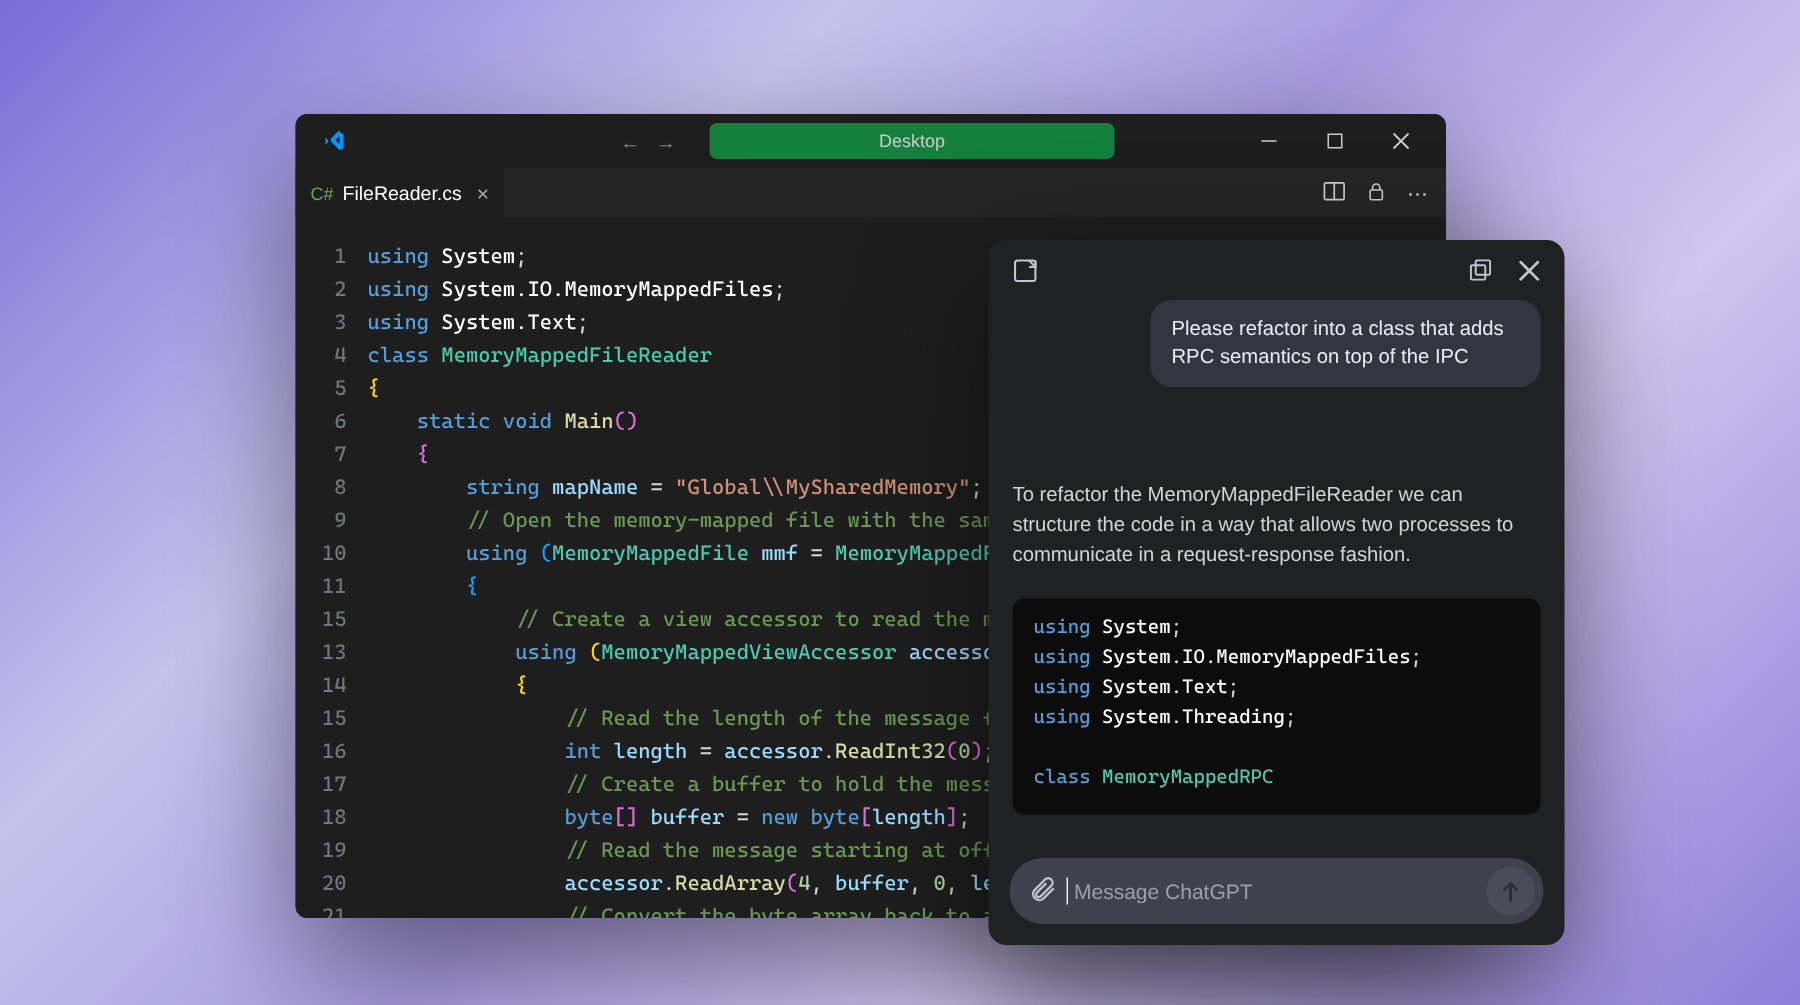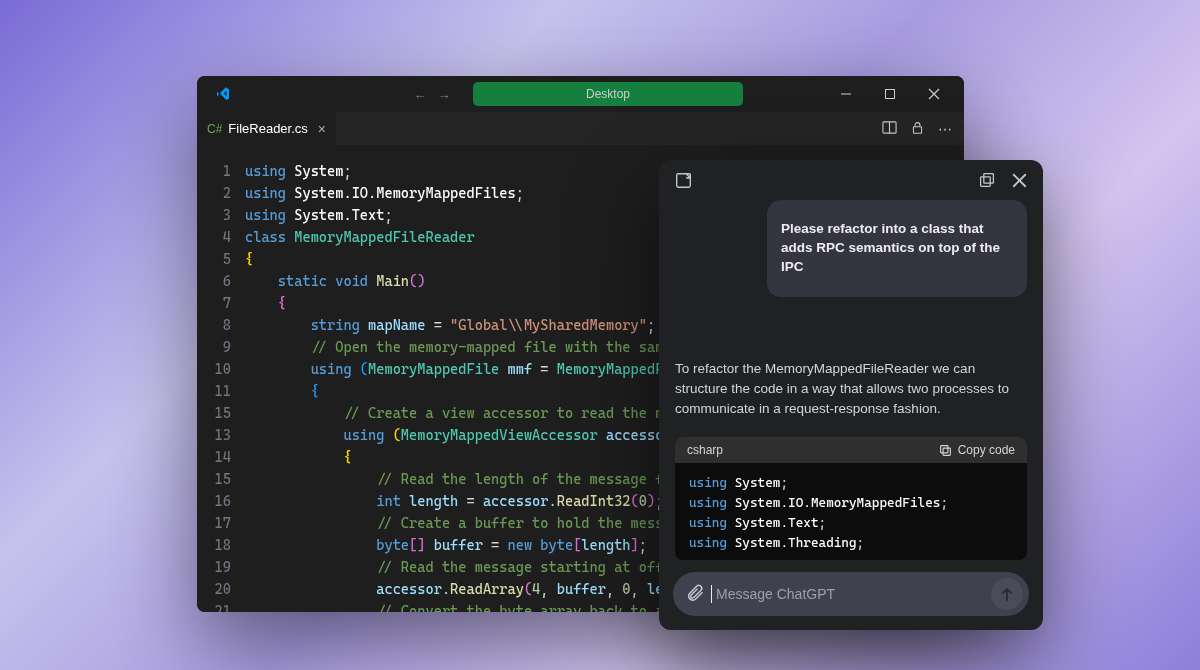--- a/index.html
+++ b/index.html
@@ -106,24 +106,23 @@
   }
   .chat-header .hicon { width:24px; height:24px; display:flex; align-items:center; justify-content:center; cursor:pointer; color:#c5c5d2; }
   .chat-header .spacer { flex:1; }
 
   .chat-body { flex:1; overflow:hidden; padding: 0 16px; display:flex; flex-direction:column; gap:14px; }
 
   .user-bubble {
     align-self:flex-end;
     background:#343541;
     border-radius:14px;
-    padding:20px 14px;
+    padding:10px 14px;
     max-width: 260px;
     line-height:1.4;
-    font-weight:bold;
   }
   .assistant-text { line-height:1.5; color:#d1d5db;margin-top:48px; }
 
   .codecard {
     background:#0c0c0c;
     border-radius:8px;
     overflow:hidden;
     margin-top:4px;
   }
   .codecard-hdr {
@@ -272,30 +271,20 @@
     </div>
   </div>
 
   <div class="chat-body">
     <div class="user-bubble">
       <span>Please refactor into a class that adds RPC semantics on top of the IPC</span>
     </div>
     <div class="assistant-text">To refactor the MemoryMappedFileReader we can structure the code in a way that allows two processes to communicate in a request-response fashion.</div>
 
     <div class="codecard">
-      <div class="codecard-hdr">
-        <span>csharp</span>
-        <div class="copy">
-          <svg width="13" height="13" viewBox="0 0 16 16" fill="none" stroke="currentColor" stroke-width="1.4">
-              <rect x="5" y="5" width="9" height="9" rx="1"></rect>
-              <rect x="2" y="2" width="9" height="9" rx="1"></rect>
-            </svg>
-          <span>Copy code</span>
-        </div>
-      </div>
       <div class="codecard-body mono" id="chatcode"><div><span class="tok-kw">using</span><span> </span><span class="tok-ns">System</span><span>;</span></div><div><span class="tok-kw">using</span><span> </span><span class="tok-ns">System.IO.MemoryMappedFiles</span><span>;</span></div><div><span class="tok-kw">using</span><span> </span><span class="tok-ns">System.Text</span><span>;</span></div><div><span class="tok-kw">using</span><span> </span><span class="tok-ns">System.Threading</span><span>;</span></div><div>&nbsp;</div><div><span class="tok-kw">class</span><span> </span><span class="tok-cls">MemoryMappedRPC</span></div></div>
     </div>
   </div>
 
   <div class="chat-input">
     <div class="attach">
       <svg width="20" height="20" viewBox="0 0 24 24" fill="none" stroke="currentColor" stroke-width="1.8">
           <path d="M21 11l-8.5 8.5a5 5 0 01-7-7L14 4a3.5 3.5 0 015 5l-8.5 8.5a2 2 0 01-3-3L15 7"></path>
         </svg>
     </div>

